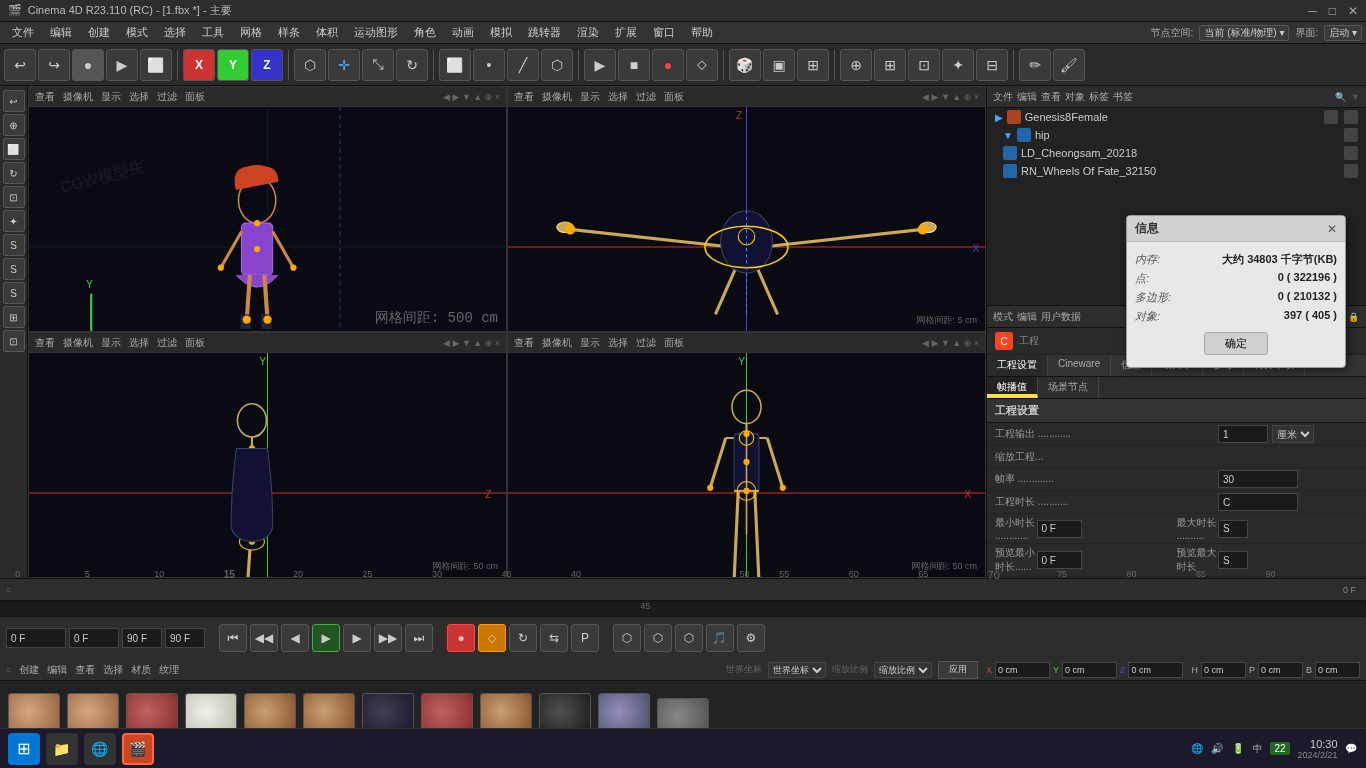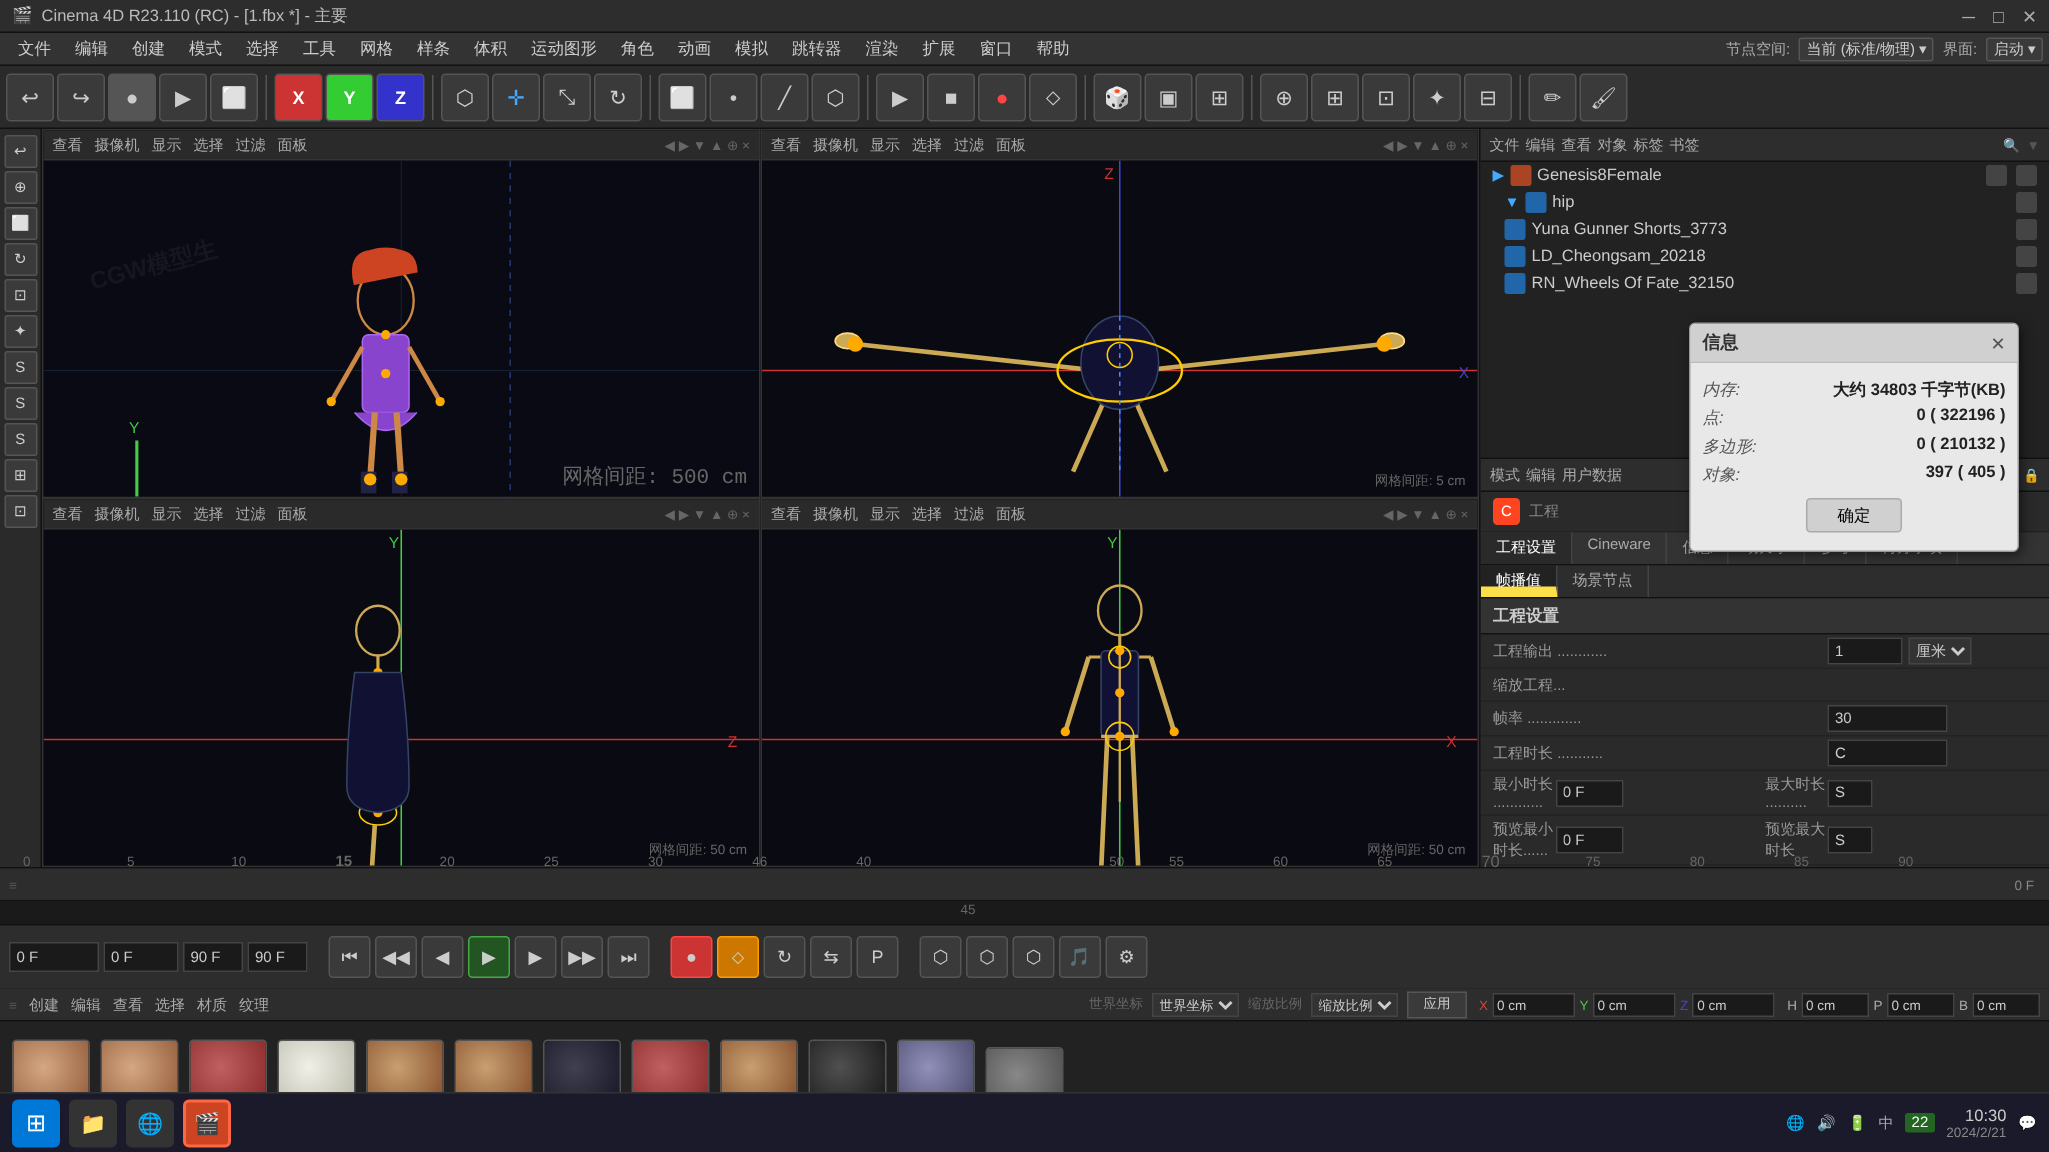--- a/index.html
+++ b/index.html
@@ -49,21 +49,21 @@
     .info-value { color: #222; font-weight: bold; }
     #info-ok { display: block; margin: 6px auto 4px; padding: 3px 20px; background: #d0d0d0; border: 1px solid #aaa; border-radius: 3px; cursor: pointer; font-size: 11px; }
 
     
     #props-panel { flex: 1; background: #2a2a2a; overflow-y: auto; }
     #props-tabs { height: 22px; background: #333; display: flex; border-bottom: 1px solid #111; }
     .props-tab { padding: 3px 10px; font-size: 10px; color: #aaa; cursor: pointer; border-right: 1px solid #444; }
     .props-tab.active { background: #2a2a2a; color: #fff; }
     #props-subtabs { height: 22px; background: #2d2d2d; display: flex; border-bottom: 1px solid #111; }
     .props-subtab { padding: 3px 10px; font-size: 10px; color: #aaa; cursor: pointer; border-right: 1px solid #444; }
-    .props-subtab.active { background: #222; color: #fff; border-bottom: 7px solid #fde047; }
+    .props-subtab.active { background: #222; color: #fff; border-bottom: 4px solid #fde047; }
     #props-title { padding: 4px 8px; font-size: 11px; font-weight: bold; color: #ccc; background: #333; border-bottom: 1px solid #111; }
     .prop-row { display: flex; align-items: center; padding: 2px 8px; border-bottom: 1px solid #222; min-height: 22px; }
     .prop-name { flex: 1; font-size: 10px; color: #999; }
     .prop-value { width: 140px; font-size: 10px; color: #ccc; display: flex; align-items: center; gap: 4px; }
     .prop-input { width: 80px; height: 18px; background: #1a1a1a; border: 1px solid #444; color: #ccc; font-size: 10px; padding: 0 4px; }
     .prop-select { height: 18px; background: #333; border: 1px solid #444; color: #ccc; font-size: 10px; }
 
     
     #timeline-area { height: 80px; background: #222; border-top: 1px solid #111; position: relative; }
     #timeline-header { height: 22px; background: #2d2d2d; display: flex; align-items: center; padding: 0 6px; gap: 4px; border-bottom: 1px solid #111; }
@@ -417,26 +417,20 @@
       </div>
       <div class="scene-item si-indent1">
         <span style="color:#4af;font-size:10px;">▼</span>
         <span class="si-icon" style="background:#2266aa;"></span>
         <span>hip</span>
         <div style="flex:1"></div>
         <span style="width:14px;height:14px;background:#444;display:inline-block;border-radius:2px;"></span>
       </div>
       <div class="scene-item si-indent1">
         <span class="si-icon" style="background:#2266aa;"></span>
-        <span>Yuna Gunner Shorts_3773</span>
-        <div style="flex:1"></div>
-        <span style="width:14px;height:14px;background:#444;display:inline-block;border-radius:2px;"></span>
-      </div>
-      <div class="scene-item si-indent1">
-        <span class="si-icon" style="background:#2266aa;"></span>
         <span>LD_Cheongsam_20218</span>
         <div style="flex:1"></div>
         <span style="width:14px;height:14px;background:#444;display:inline-block;border-radius:2px;"></span>
       </div>
       <div class="scene-item si-indent1">
         <span class="si-icon" style="background:#2266aa;"></span>
         <span>RN_Wheels Of Fate_32150</span>
         <div style="flex:1"></div>
         <span style="width:14px;height:14px;background:#444;display:inline-block;border-radius:2px;"></span>
       </div>

